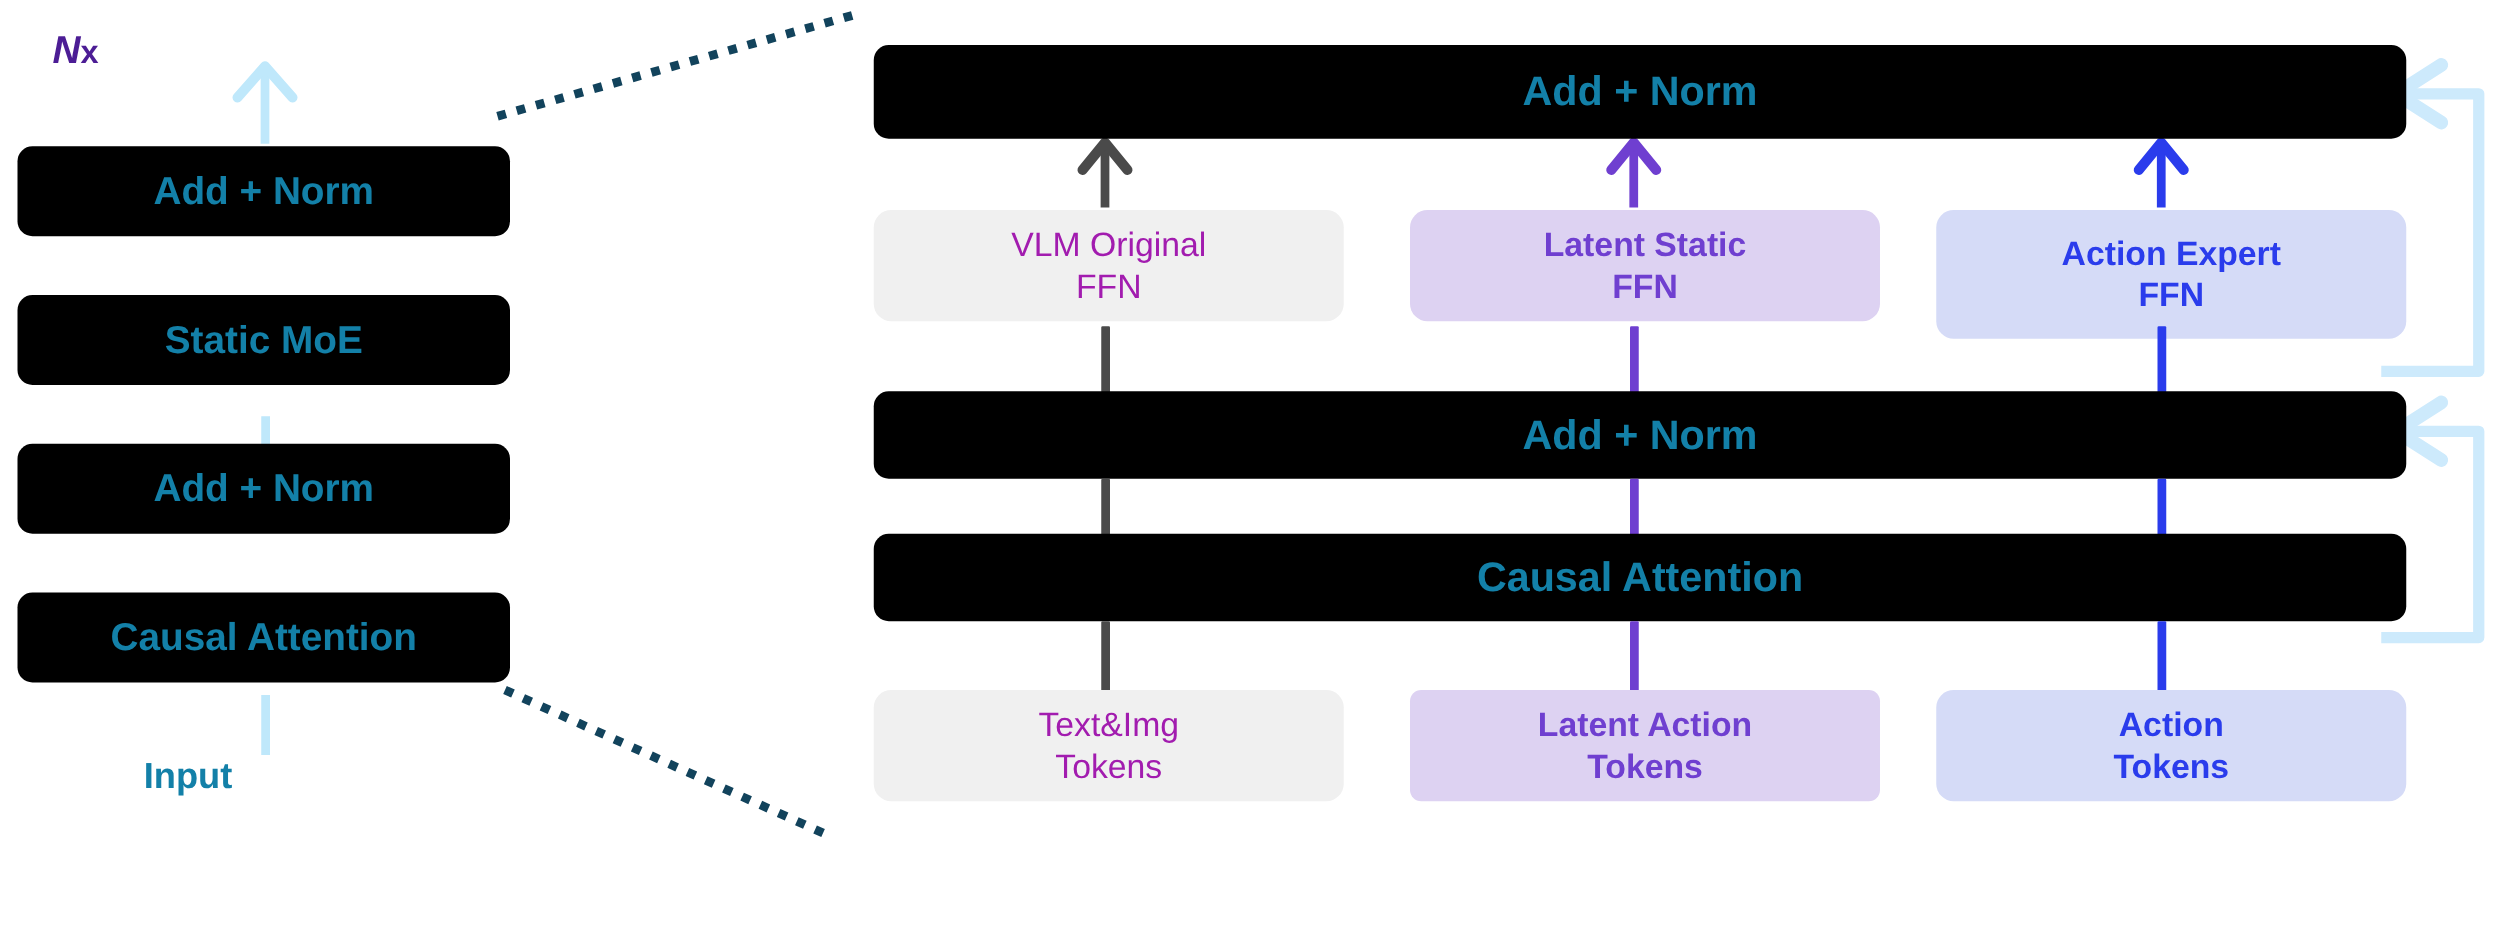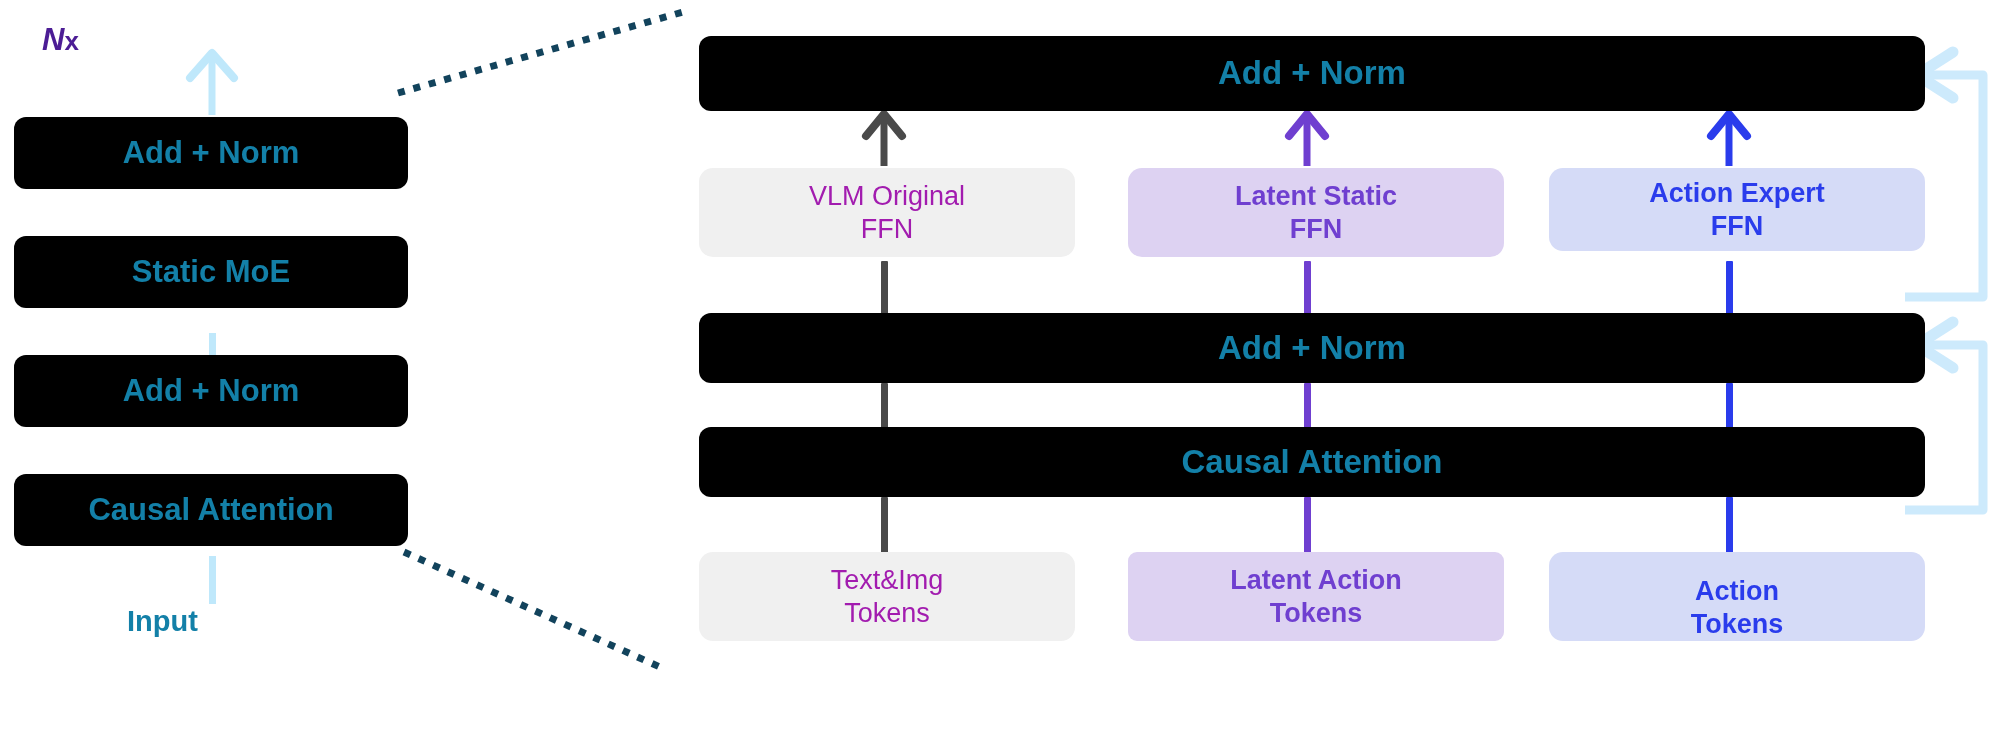--- a/index.html
+++ b/index.html
@@ -66,21 +66,20 @@
     font-weight: bold;
   }
   #left-nx .nx-n { font-style: italic; }
   #left-nx .nx-x { font-weight: bold; font-style: normal; font-size: 26px; }
 
   #left-input-label {
     left: 115px; top: 605px;
     font-size: 29px;
     font-weight: bold;
     color: #1380a8;
-    margin-left: 12px;
   }
 
   .vline-cyan {
     position: absolute;
     width: 7px;
     background: #bfe8fb;
   }
 
   
   .vline { position: absolute; width: 7px; border-radius: 1px; }
@@ -190,21 +189,21 @@
     </div>
   </div>
 
   <div class="block purple" style="left:1128px; top:168px; width:376px; height:89px; font-size:27px; border-radius:14px;">
     <div>
       <div>Latent Static</div>
       <div>FFN</div>
     </div>
   </div>
 
-  <div class="block blue" style="left:1549px; top:168px; width:376px; height:83px; font-size:27px; border-radius:14px;">
+  <div class="block blue" style="left:1549px; top:168px; width:376px; height:103px; font-size:27px; border-radius:14px;">
     <div>
       <div>Action Expert</div>
       <div>FFN</div>
     </div>
   </div>
 
   <div class="vline k-grey abs" style="left:881px; top:261px; height:54px;"></div>
   <div class="vline k-purple abs" style="left:1304px; top:261px; height:54px;"></div>
   <div class="vline k-blue abs" style="left:1726px; top:261px; height:54px;"></div>
 
@@ -231,21 +230,21 @@
     </div>
   </div>
 
   <div class="block purple" style="left:1128px; top:552px; width:376px; height:89px; font-size:27px; border-radius:9px;">
     <div>
       <div>Latent Action</div>
       <div>Tokens</div>
     </div>
   </div>
 
-  <div class="block blue" style="left:1549px; top:552px; width:376px; height:89px; font-size:27px; border-radius:14px;align-items:flex-end;">
+  <div class="block blue" style="left:1549px; top:552px; width:376px; height:89px; font-size:27px; border-radius:14px;">
     <div>
       <div>Action</div>
       <div>Tokens</div>
     </div>
   </div>
 
 
 </div>
 
 </body></html>

